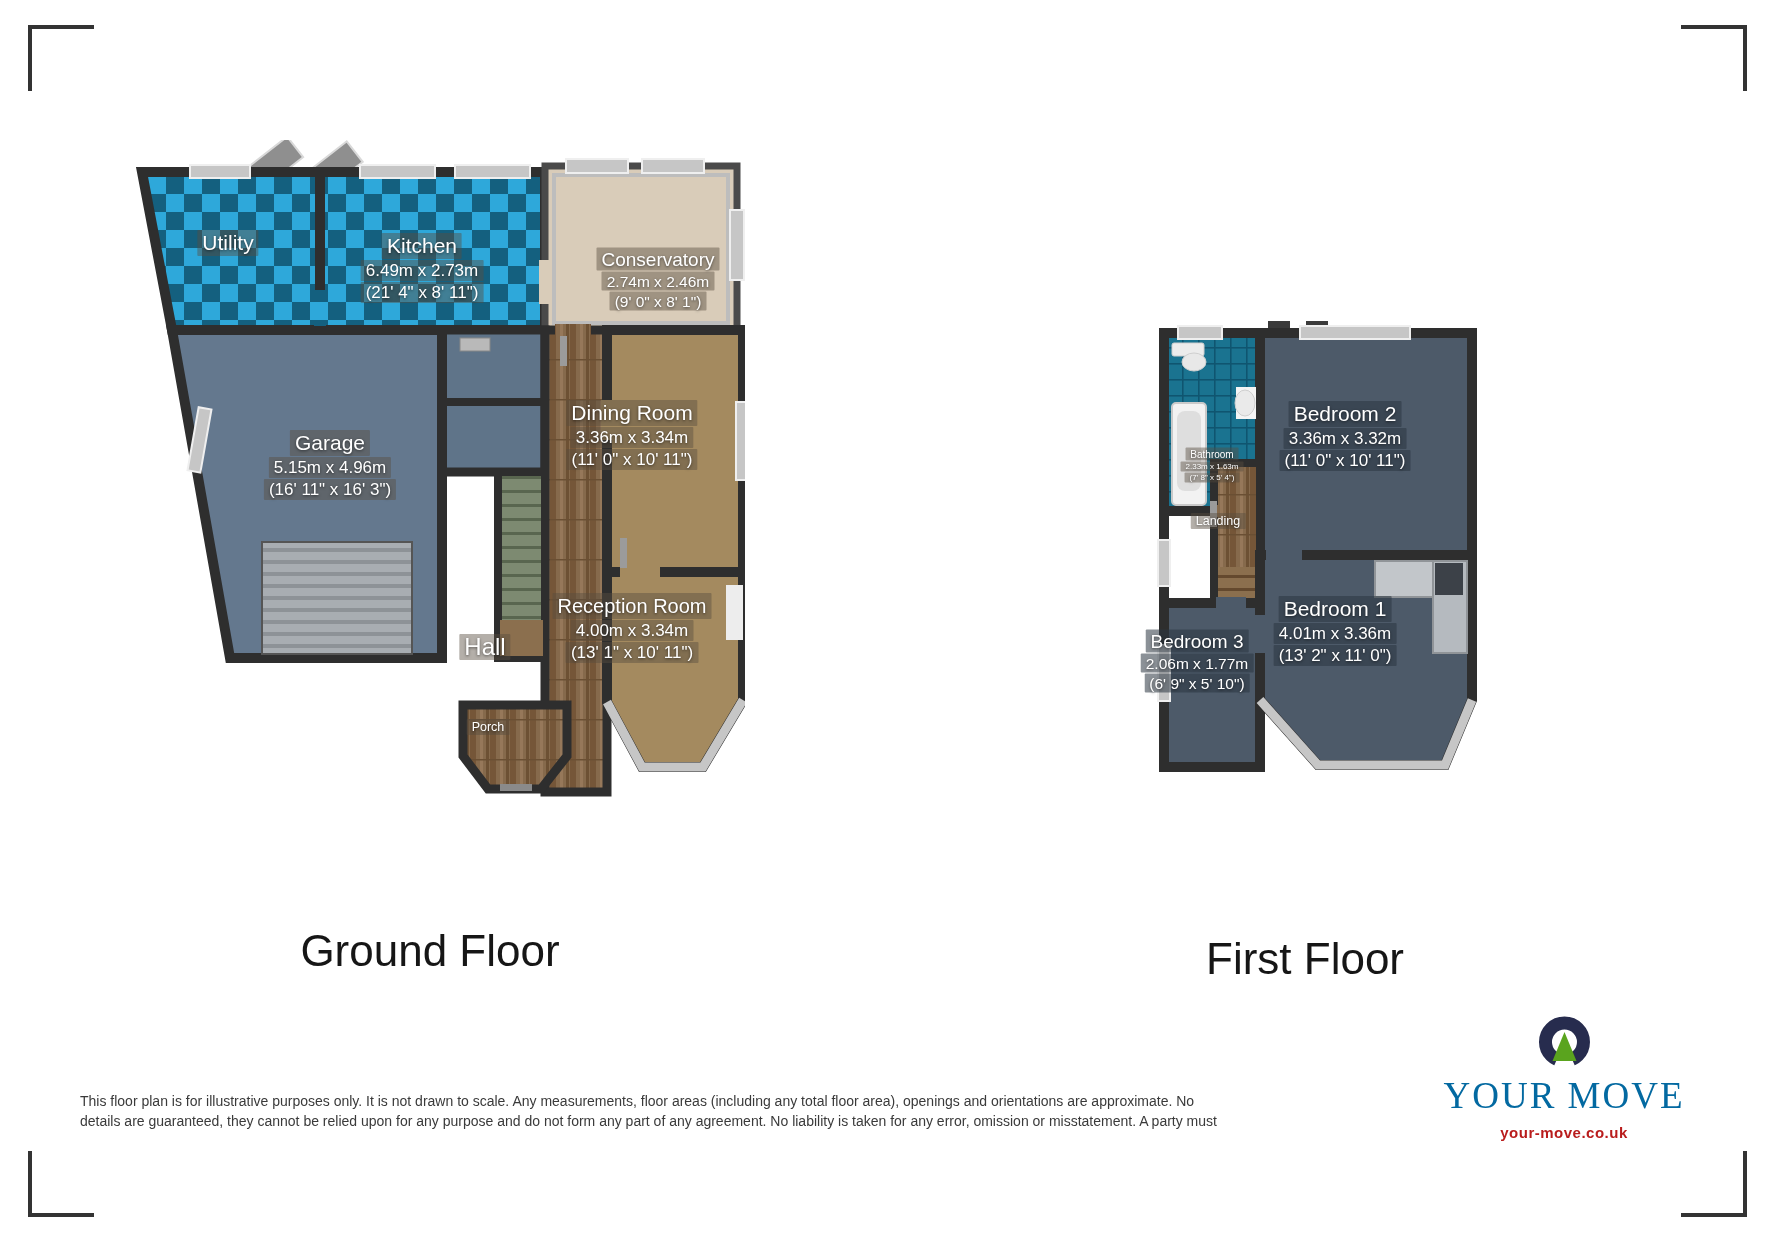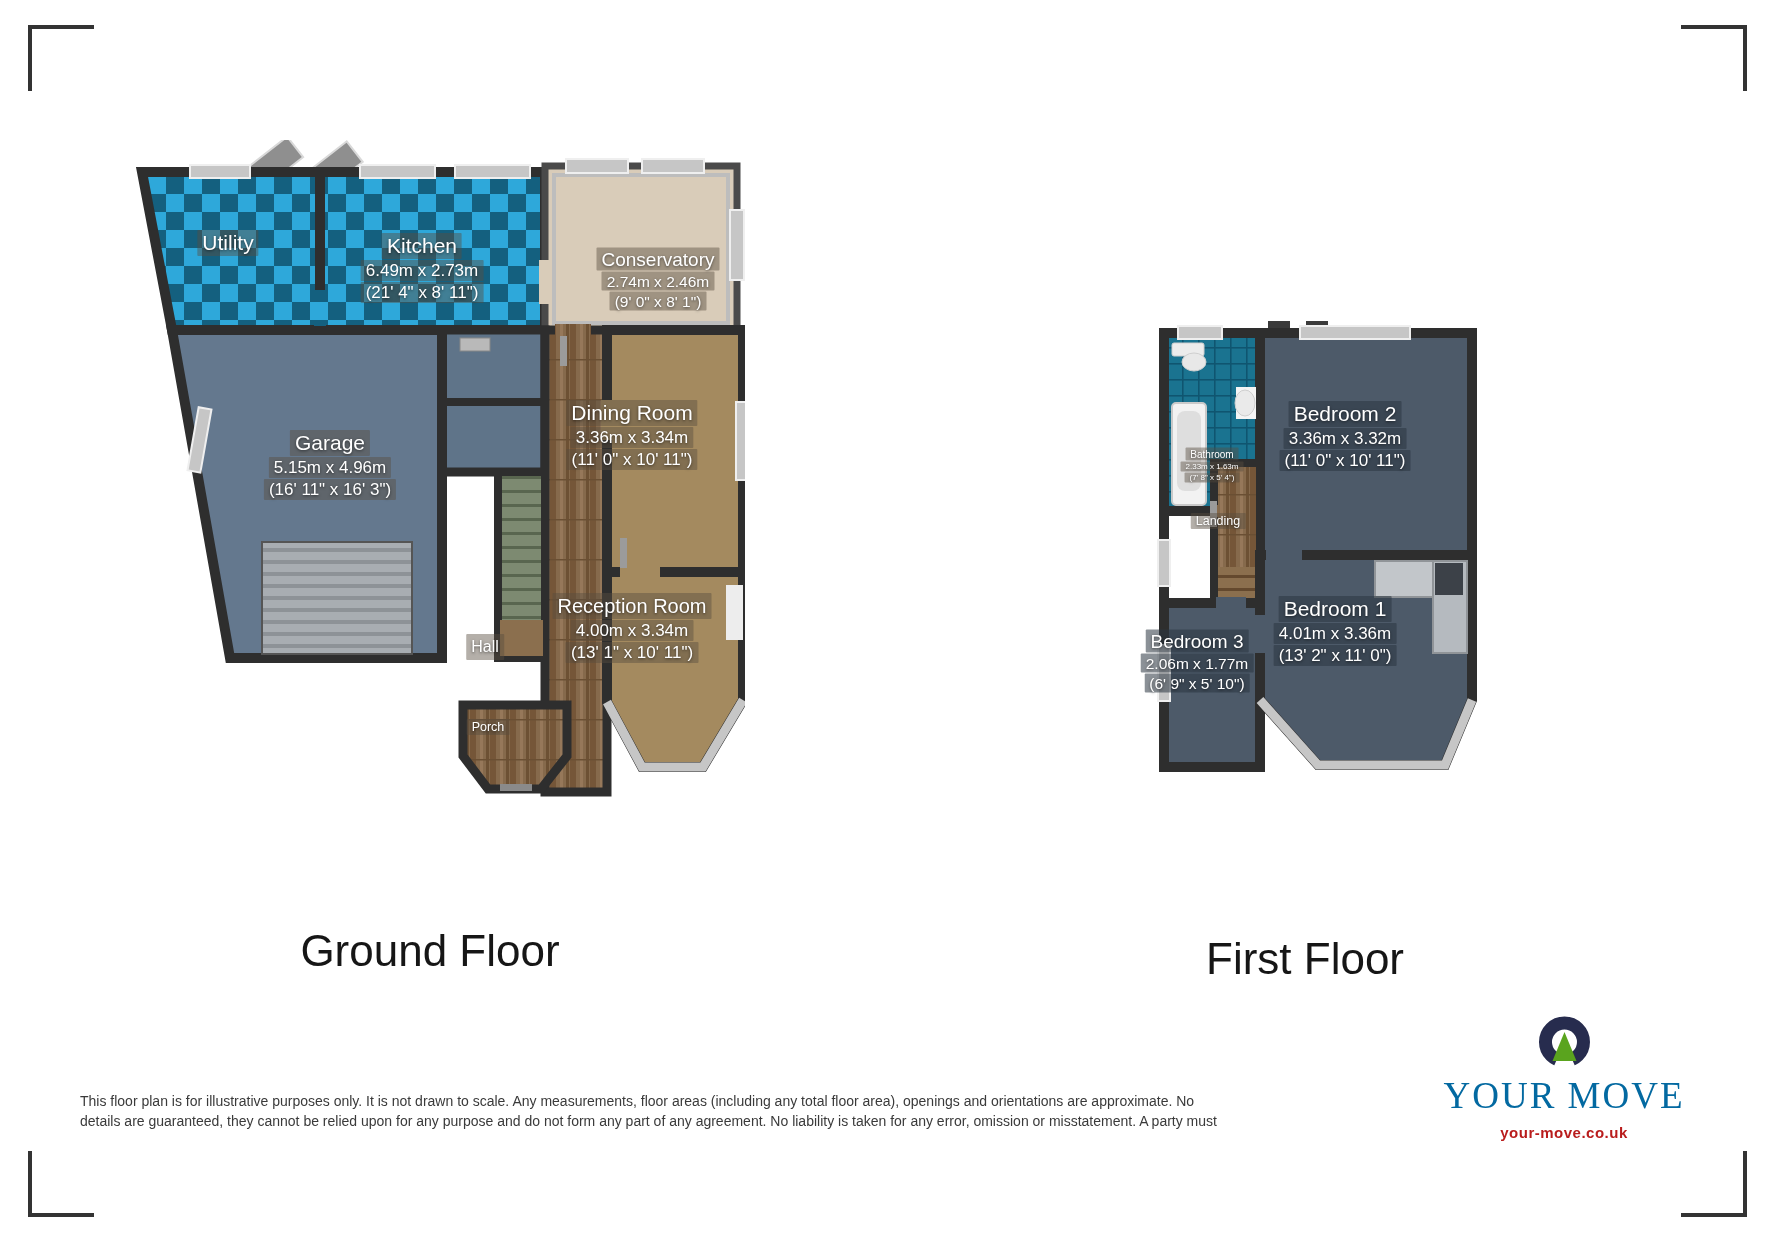--- a/index.html
+++ b/index.html
@@ -26,21 +26,21 @@
     text-shadow:0 1px 3px rgba(0,0,0,.55);
   }
   .room-label span{background:rgba(88,78,64,.45);padding:0 5px;border-radius:1px;}
   .room-label.on-dark span{background:rgba(44,54,66,.55);}
   .rl-name{font-size:21px;line-height:26px;}
   .rl-dim{font-size:17px;line-height:21px;}
   .room-label.mid .rl-name{font-size:19px;line-height:23px;}
   .room-label.mid .rl-dim{font-size:15.5px;line-height:19px;}
   .room-label.tiny .rl-name{font-size:10px;line-height:13px;}
   .room-label.tiny .rl-dim{font-size:8px;line-height:10px;}
-  .room-label.single .rl-name{font-size:16px;}
+  .room-label.single .rl-name{font-size:24px;}
   .room-label.single-sm .rl-name{font-size:12.5px;line-height:16px;}
   .rl-name:empty,.rl-dim:empty{display:none;}
 
   .floor-title{
     position:absolute;top:926px;transform:translateX(-50%);
     font-size:44px;color:#161616;letter-spacing:0px;
   }
   .floor-title.ground{left:430px;}
   .floor-title.first{left:1305px;margin-top:8px;}
 

